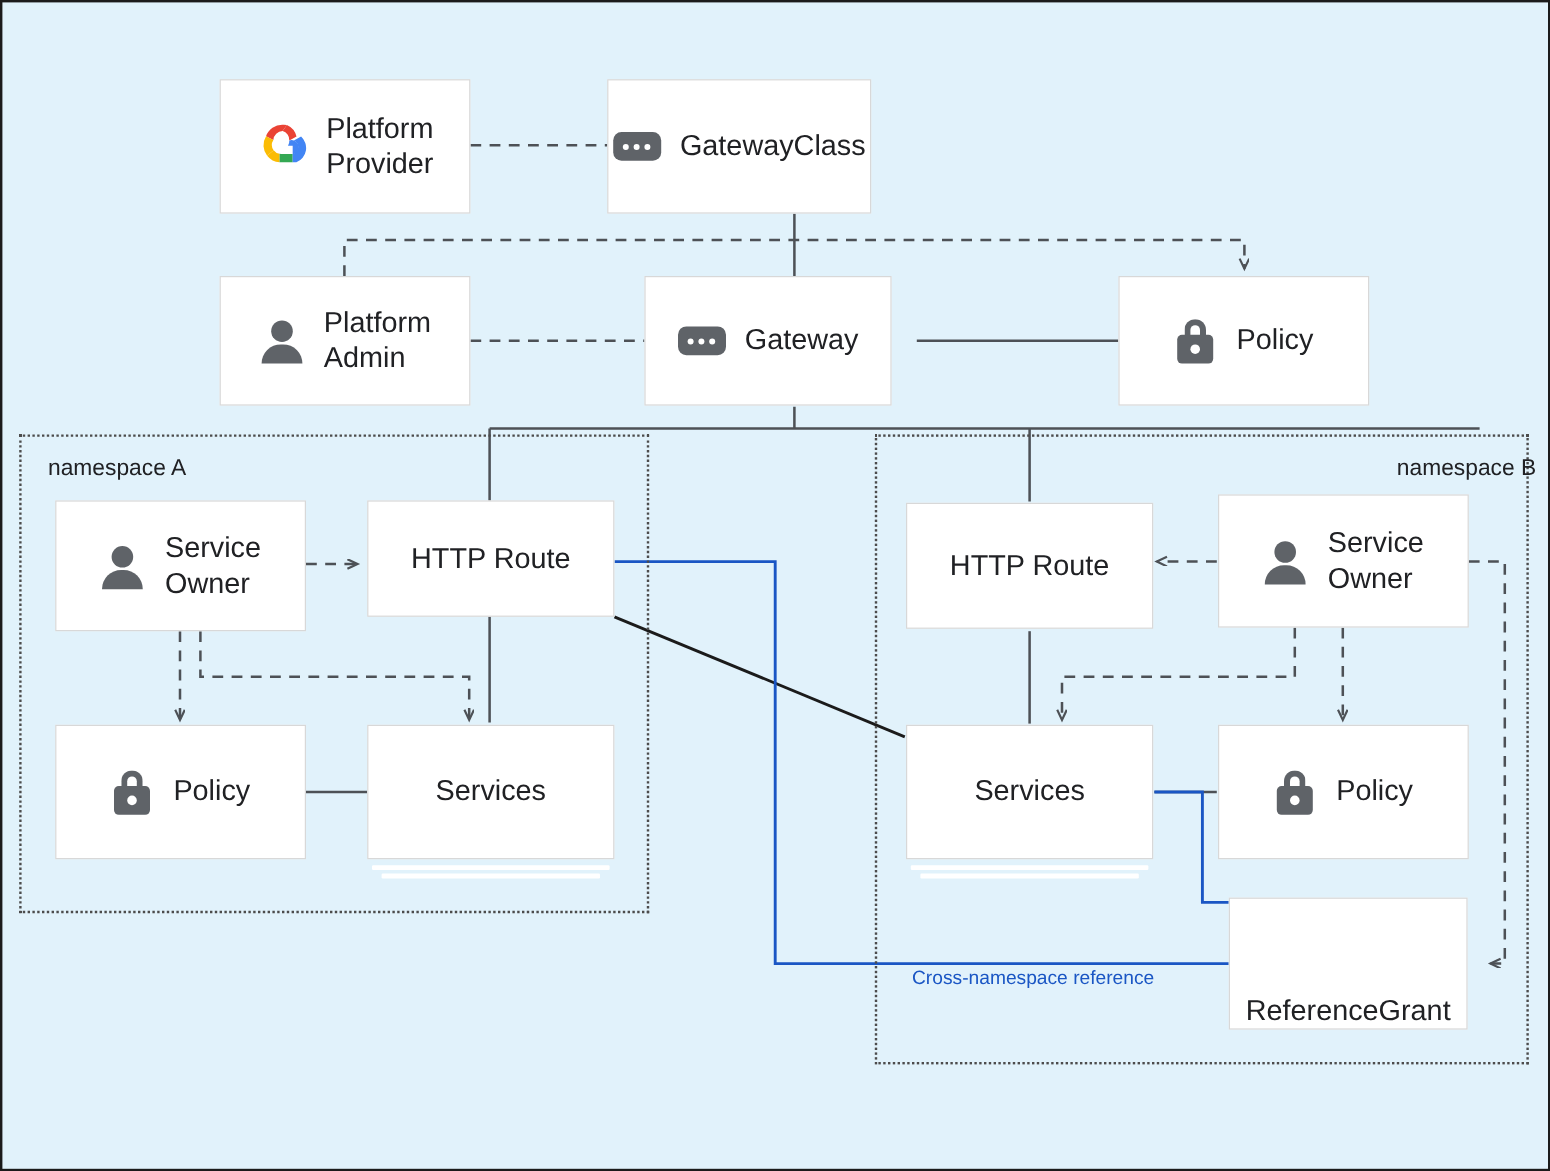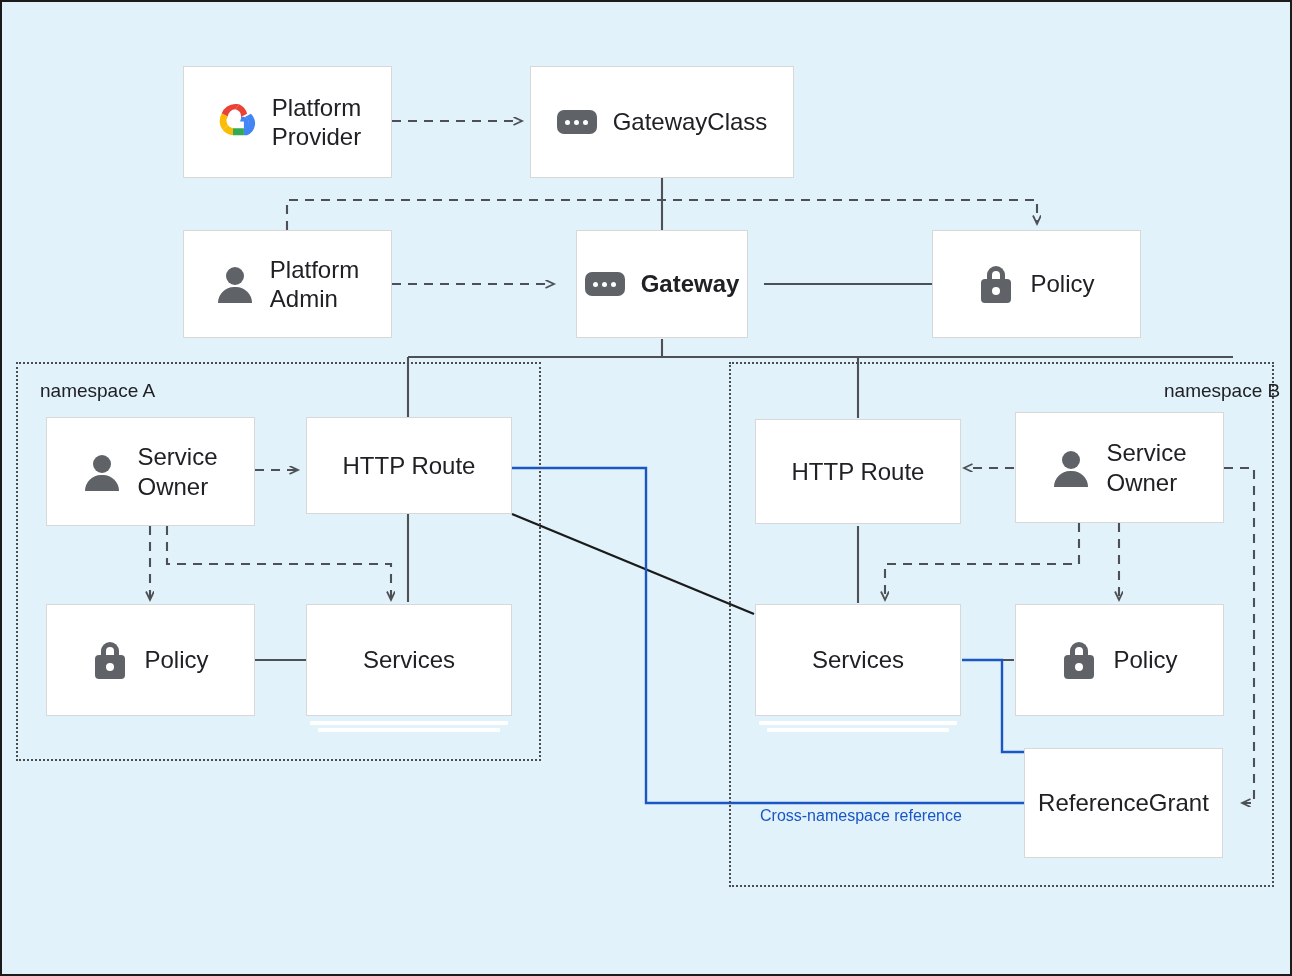--- a/index.html
+++ b/index.html
@@ -129,39 +129,39 @@
         <path d="M8.6 28.8 l5.4 -4.6 a7.8 7.8 0 0 0 5.0 3.0 l0 7.0 a14.3 14.3 0 0 1 -10.4 -5.4 z" fill="#fbbc05"></path>
         <path d="M19.0 34.2 l0 -7.0 a8 8 0 0 0 1.3 0.1 l9.6 0 0 6.9 z" fill="#34a853"></path>
         <path d="M29.9 34.2 l0 -6.9 a6.0 6.0 0 0 0 1.0 -11.3 l6.0 -3.2 a12.8 12.8 0 0 1 -3.9 21.4 z" fill="#4285f4"></path>
         <path d="M27.1 16.0 a6.0 6.0 0 0 1 3.8 0.0 a6.0 6.0 0 0 1 0.0 11.3 l-1.0 0.0 0 -6.9 -3.9 0 a7.8 7.8 0 0 0 1.1 -4.4 z" fill="#4285f4"></path>
       </svg>
     </span>
     <span class="lbl">Platform
 Provider</span>
   </div>
 
-  <div class="node" style="left:528px;top:64px;width:264px;height:112px;">
+  <div class="node" style="left:504px;top:64px;width:220px;height:112px;">
     <span class="icon icon-gw">
         <s></s>
         <s></s>
         <s></s>
       </span>
     <span class="lbl">GatewayClass</span>
   </div>
 
   <div class="node" style="left:181px;top:228px;width:209px;height:108px;">
     <span class="icon icon-person">
         <i class="head"></i>
         <i class="body"></i>
       </span>
     <span class="lbl">Platform
 Admin</span>
   </div>
 
-  <div class="node" style="left:574px;top:228px;width:172px;height:108px;font-weight:bold;">
+  <div class="node" style="left:535px;top:228px;width:206px;height:108px;">
     <span class="icon icon-gw">
         <s></s>
         <s></s>
         <s></s>
       </span>
     <span class="lbl">Gateway</span>
   </div>
 
   <div class="node" style="left:930px;top:228px;width:209px;height:108px;">
     <span class="icon icon-lock">
@@ -225,19 +225,19 @@
 
   <div class="node" style="left:1013px;top:602px;width:209px;height:112px;">
     <span class="icon icon-lock">
         <i class="shackle"></i>
         <i class="body"></i>
         <i class="hole"></i>
       </span>
     <span class="lbl">Policy</span>
   </div>
 
-  <div class="node" style="left:1022px;top:746px;width:199px;height:110px;">
+  <div class="node" style="left:1022px;top:746px;width:199px;height:110px;align-items:flex-end;">
     <span class="lbl">ReferenceGrant</span>
   </div>
 
   <div class="xref-label" style="left:758px;top:805px;">Cross-namespace reference</div>
 
 </div>
 
 </body></html>

